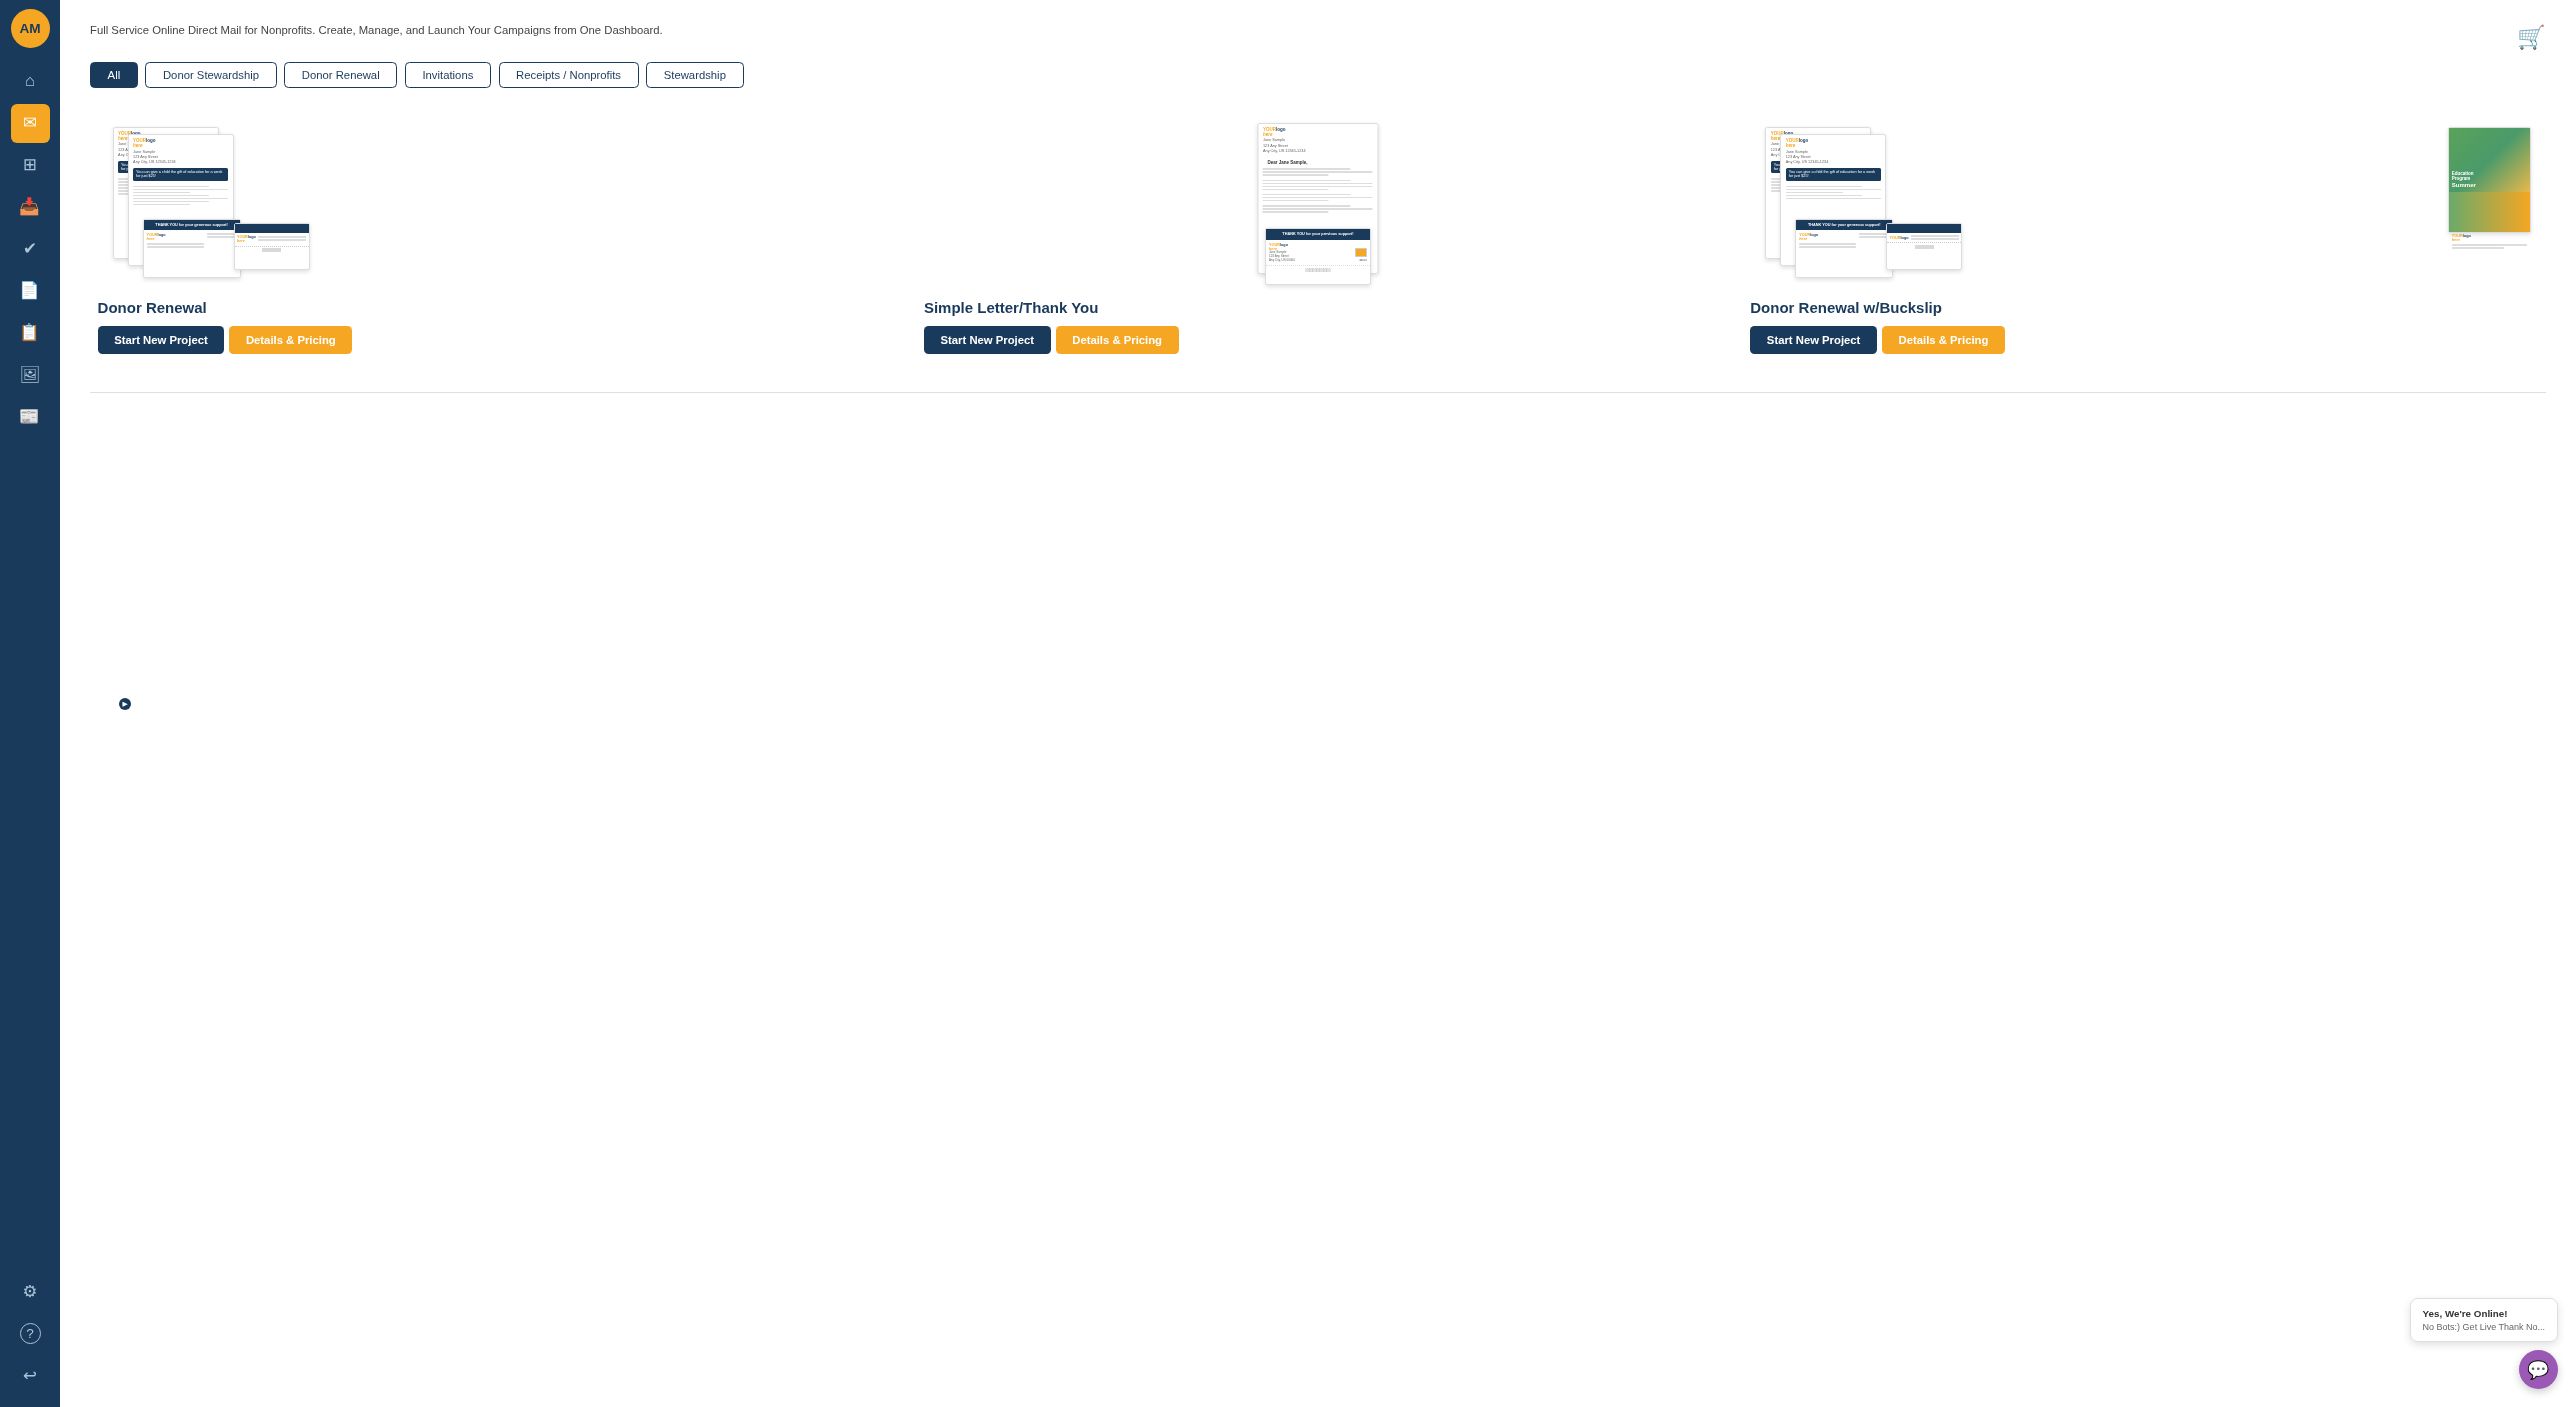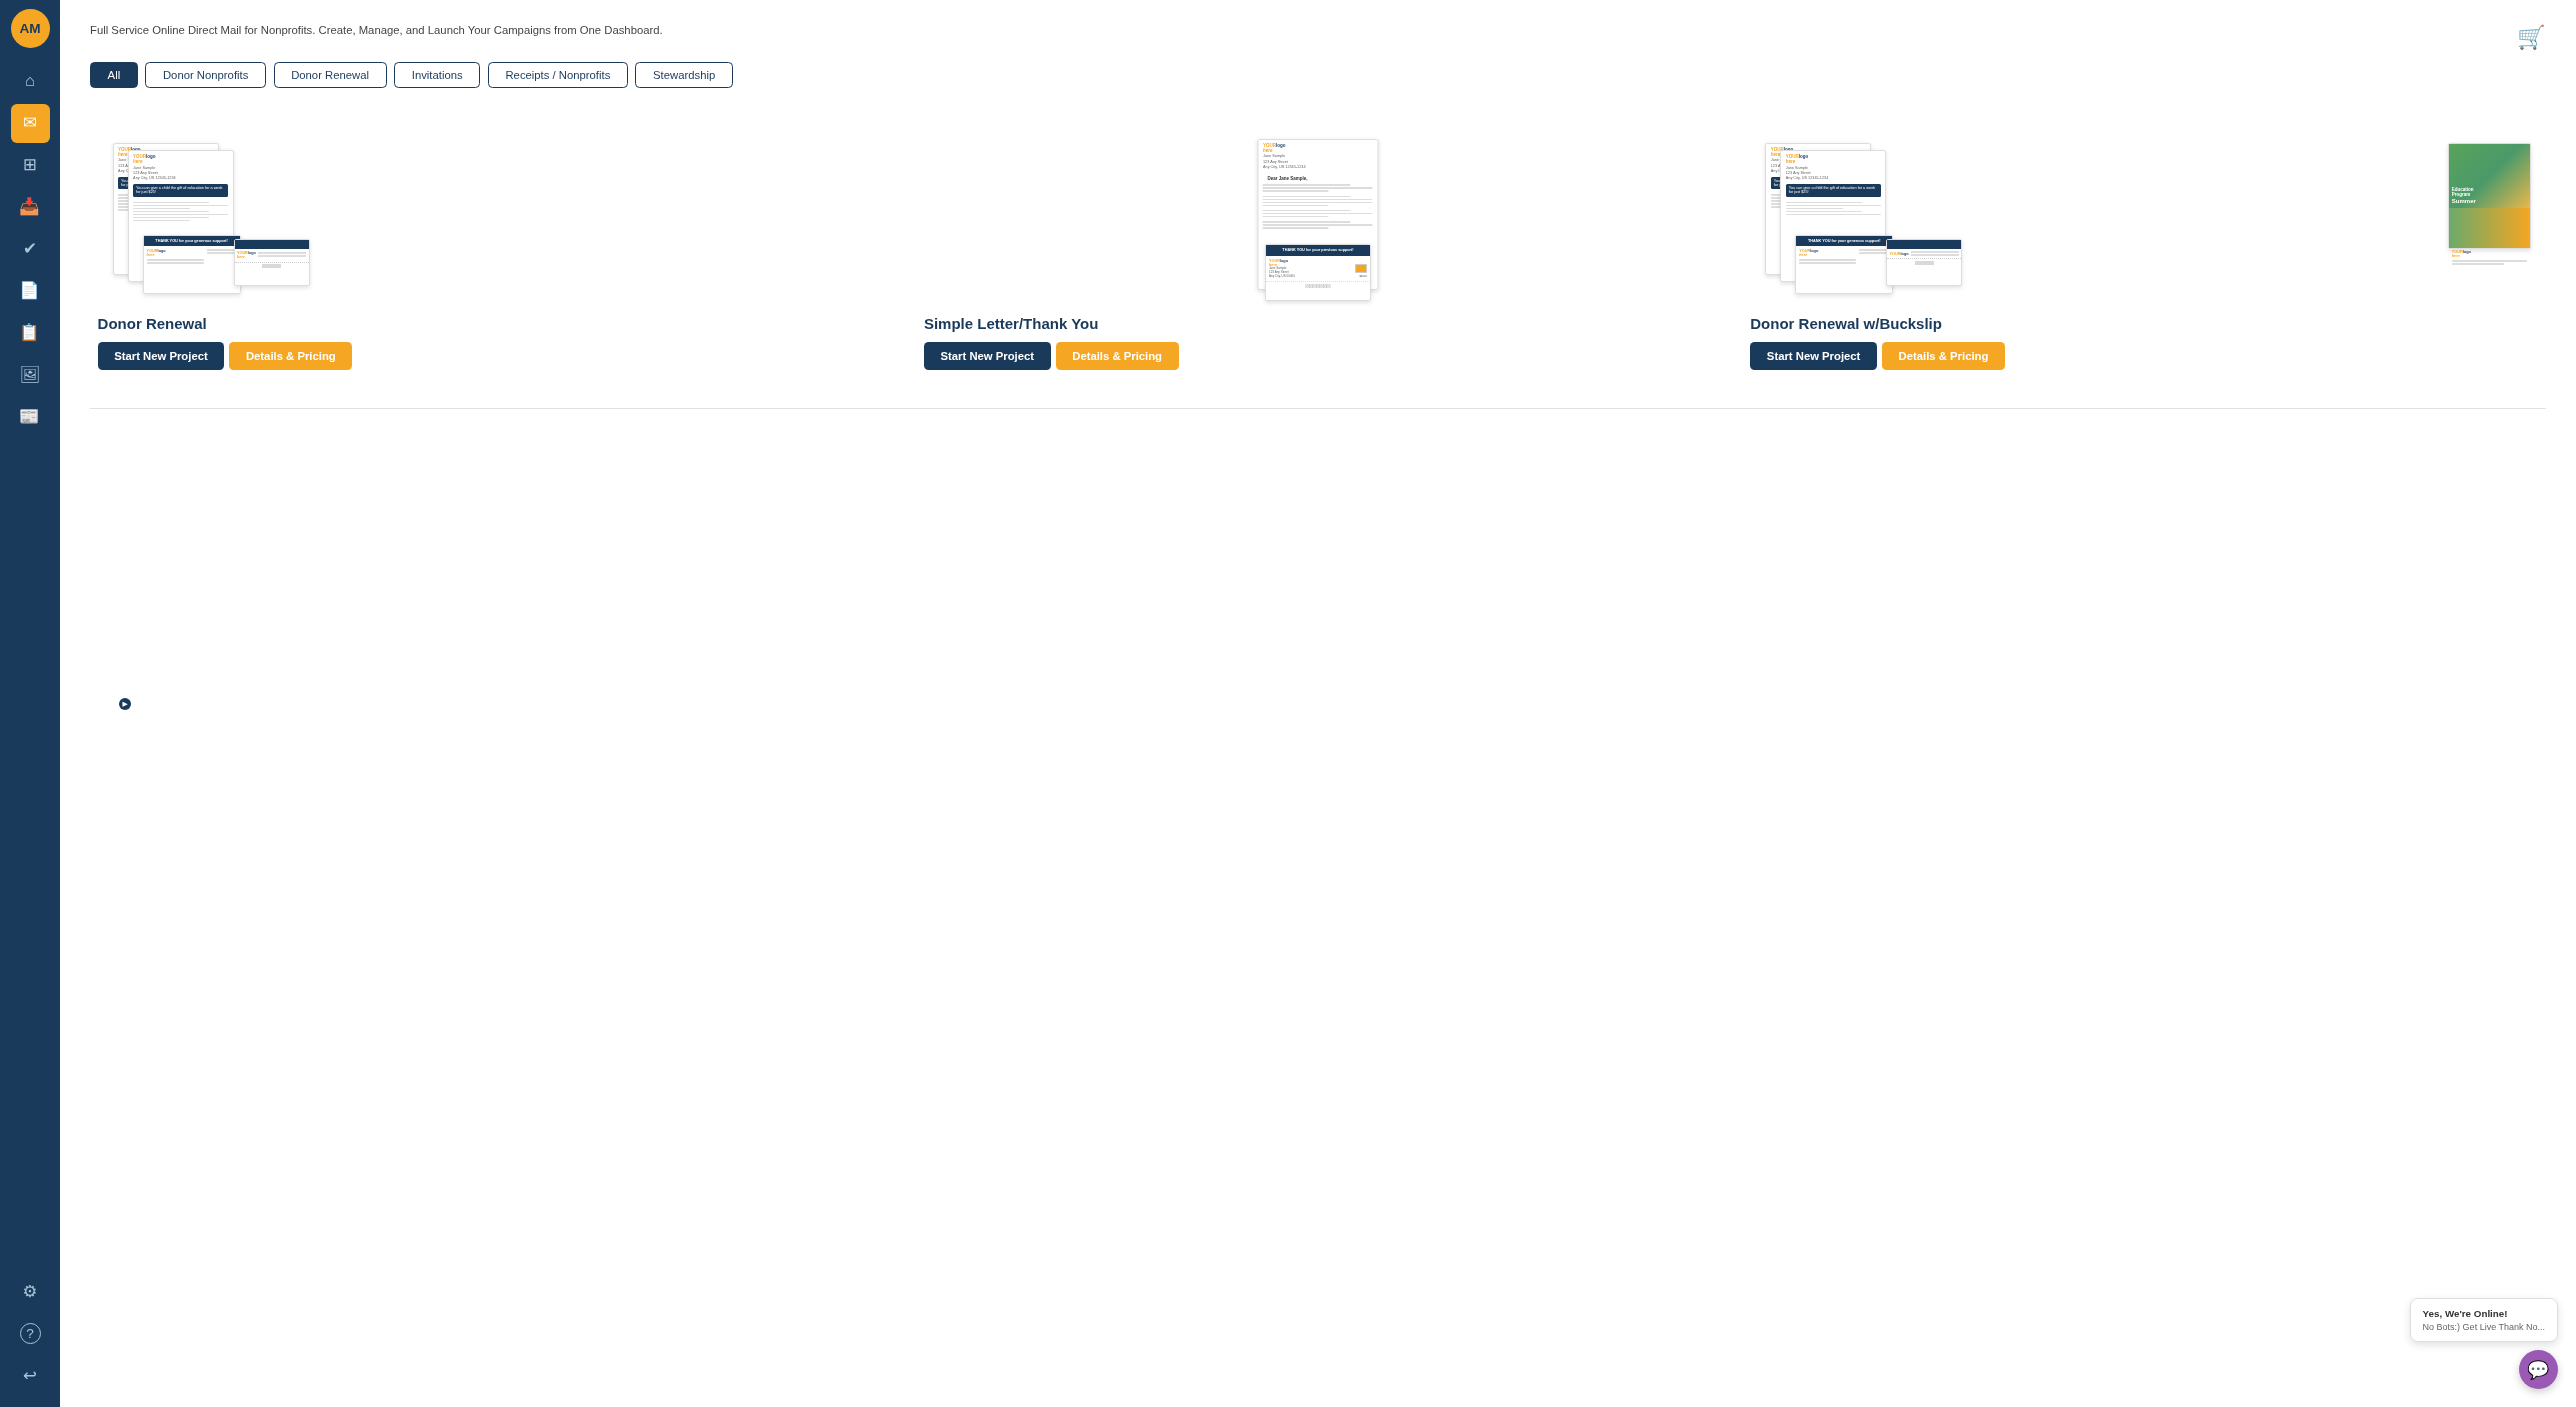--- a/index.html
+++ b/index.html
@@ -68,21 +68,21 @@
     .subtitle {
       font-size: 11.3px;
       color: #444;
       margin-bottom: 18px;
     }
 
     
     .filter-bar {
       display: flex;
       gap: 7.6px;
-      margin-bottom: 40px;
+      margin-bottom: 24px;
       flex-wrap: wrap;
       align-items: center;
     }
     .filter-btn {
       padding: 6px 16.6px;
       border: 1.5px solid #1a3a5c;
       border-radius: 4.5px;
       font-size: 11.3px;
       cursor: pointer;
       background: white;
@@ -350,21 +350,21 @@
     <div>
       <p class="subtitle">Full Service Online Direct Mail for Nonprofits. Create, Manage, and Launch Your Campaigns from One Dashboard.</p>
     </div>
     <div class="cart-icon-wrap">
       🛒
     </div>
   </div>
 
   <div class="filter-bar">
     <button class="filter-btn active">All</button>
-    <button class="filter-btn">Donor Nonprofits</button>
+    <button class="filter-btn">Donor Stewardship</button>
     <button class="filter-btn">Donor Renewal</button>
     <button class="filter-btn">Invitations</button>
     <button class="filter-btn">Receipts / Nonprofits</button>
     <button class="filter-btn">Stewardship</button>
   </div>
 
   <div class="products-grid">
 
     <div class="product-card">
       <div class="product-preview">

